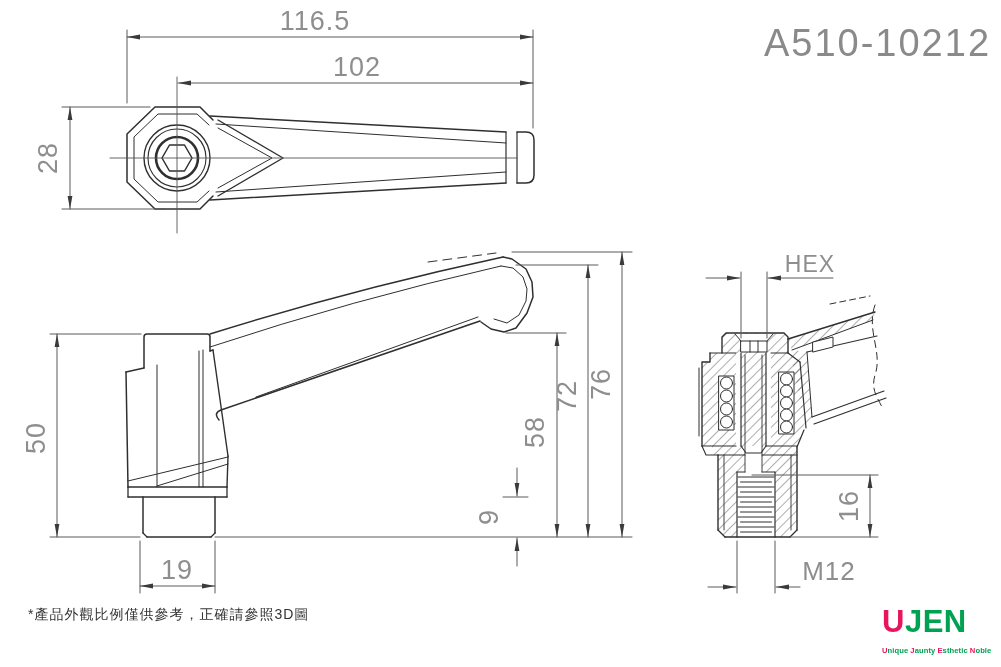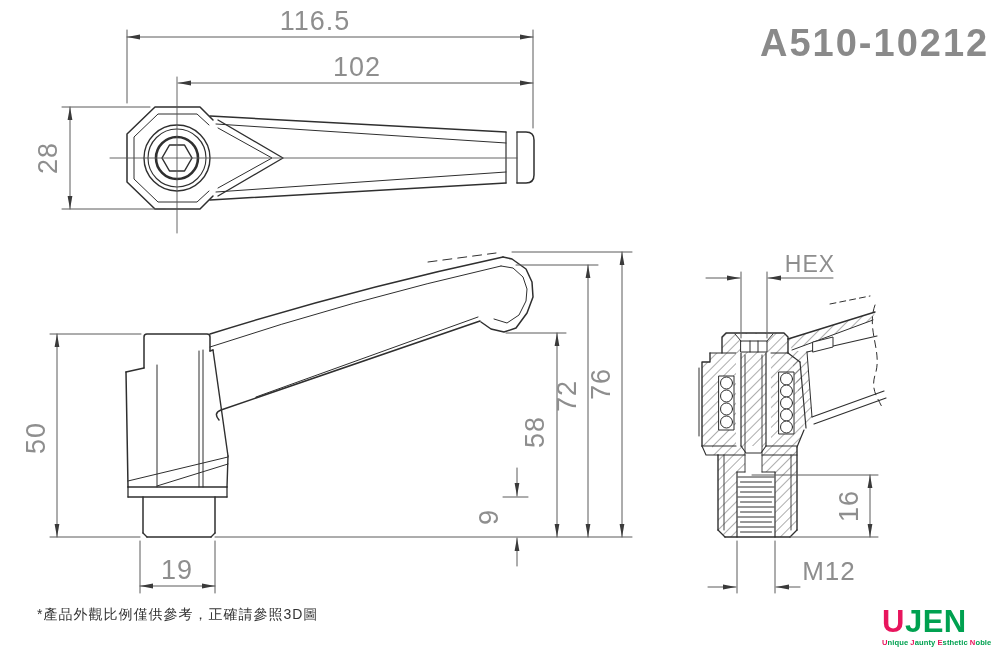--- a/index.html
+++ b/index.html
@@ -2,30 +2,30 @@
 <html><head>
 <meta charset="utf-8">
 <style>
   html,body{margin:0;padding:0;background:#ffffff;}
   .page{position:relative;width:1001px;height:656px;background:#fff;overflow:hidden;
         font-family:"Liberation Sans", sans-serif;}
   svg text{font-family:"Liberation Sans", sans-serif;}
   .dimnum{font-size:27px;font-weight:300;fill:#8e8e8e;letter-spacing:1px;}
   .dimsm{font-size:23px;font-weight:300;fill:#8e8e8e;letter-spacing:1px;}
   .dimmd{font-size:26px;font-weight:300;fill:#8e8e8e;letter-spacing:1px;}
-  .part-number{position:absolute;left:760px;top:22px;width:235px;text-align:left;
-      font-size:38px;font-weight:700;color:#8a8a8a;letter-spacing:2px;white-space:nowrap;}
+  .part-number{position:absolute;left:760px;top:22px;width:235px;text-align:center;
+      font-size:38px;font-weight:400;color:#8a8a8a;letter-spacing:2px;white-space:nowrap;}
   .notes{position:absolute;left:28px;top:606px;color:#333;}
-  .note-zh{font-size:14px;letter-spacing:1px;color:#333;margin-left:9px;}
+  .note-zh{font-size:14px;letter-spacing:1px;color:#333;}
   .note-en{font-size:12.5px;margin-top:3px;color:#444;}
   .logo{position:absolute;left:882px;top:606px;width:112px;text-align:left;line-height:1;}
   .logo-word{font-size:31px;font-weight:bold;letter-spacing:0.5px;}
   .logo-u{color:#e8155d;}
   .logo-jen{color:#00a150;}
-  .tagline{font-size:7.6px;font-weight:bold;margin-top:2px;letter-spacing:0.1px;white-space:nowrap;}
+  .tagline{font-size:7.6px;font-weight:bold;margin-top:10px;letter-spacing:0.1px;white-space:nowrap;}
   .tg-i{color:#e8155d;}
   .tg-r{color:#00a150;}
   .tag-word{margin-right:2px;}
 </style>
 </head>
 <body>
 
 <div class="page">
 
 <svg width="1001" height="667" viewBox="0 0 1001 667">

